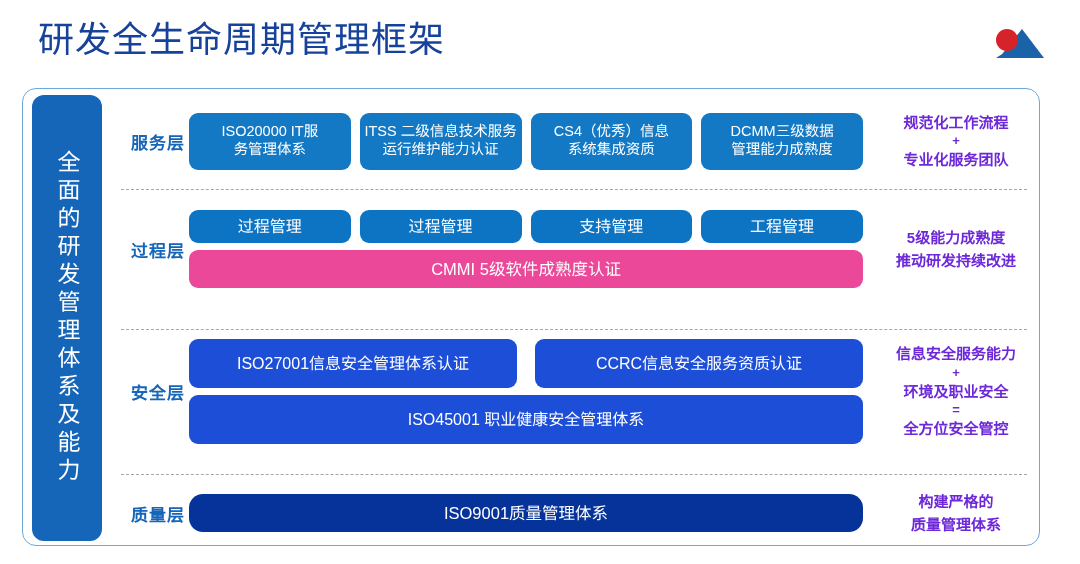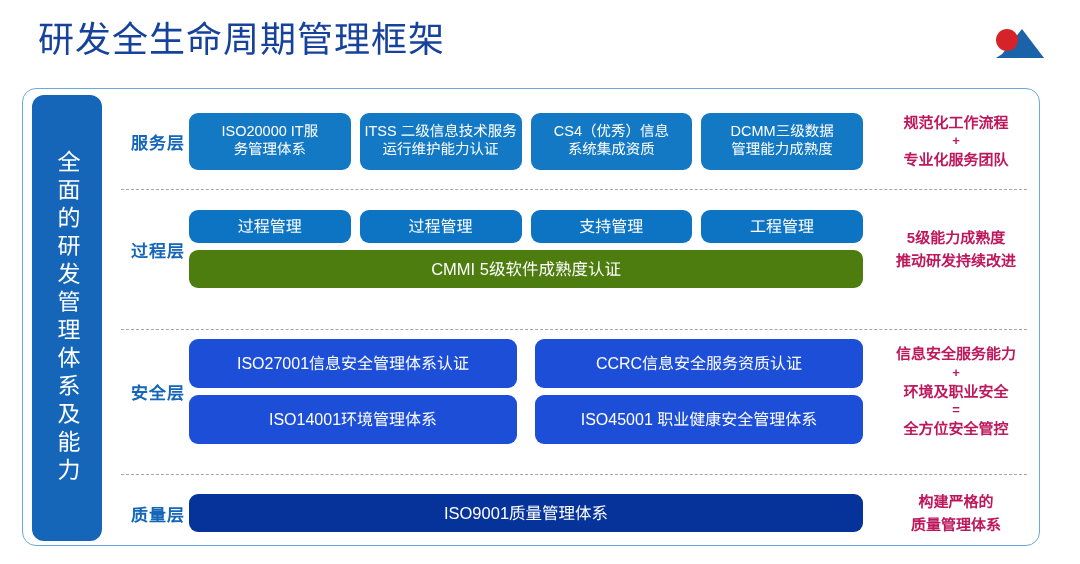--- a/index.html
+++ b/index.html
@@ -162,50 +162,51 @@
   }
 
   
   .row-process .chip-small {
     background: #0d74c4;
     flex: 1 1 0;
     height: 33px;
     font-size: 16px;
   }
   .row-process .chip-wide {
-    background: #4d7c0f;
+    background: #ec4899;
     width: 100%;
     height: 38px;
     font-size: 16.5px;
   }
 
   
   .row-security .chip {
     background: #1d4ed8;
     flex: 1 1 0;
     height: 49px;
     font-size: 16px;
   }
   .row-security .chip-line { gap: 18px; }
 
   
   .row-quality .chip {
     background: #05339a;
     width: 100%;
     height: 38px;
     font-size: 16.5px;
+    border-radius: 14px;
   }
 
   .note {
     flex: 0 0 178px;
     width: 178px;
     text-align: center;
     font-size: 15px;
     font-weight: bold;
-    color: #be185d;
+    color: #6d28d9;
     line-height: 1.55;
     padding-left: 8px;
     box-sizing: border-box;
   }
   .note .op {
     font-size: 13px;
     line-height: 1.1;
     display: block;
   }
   .note .ln { display: block; }
@@ -280,21 +281,20 @@
     <div class="row-divider" style="top:240px;"></div>
 
     <div class="row row-security" style="top:250px; height:105px;">
       <div class="layer-label">安全层</div>
       <div class="row-body">
         <div class="chip-line">
           <div class="chip">ISO27001信息安全管理体系认证</div>
           <div class="chip">CCRC信息安全服务资质认证</div>
         </div>
         <div class="chip-line">
-          <div class="chip">ISO14001环境管理体系</div>
           <div class="chip">ISO45001 职业健康安全管理体系</div>
         </div>
       </div>
       <div class="note">
         <span class="ln">信息安全服务能力</span>
         <span class="op">+</span>
         <span class="ln">环境及职业安全</span>
         <span class="op">=</span>
         <span class="ln">全方位安全管控</span>
       </div>

